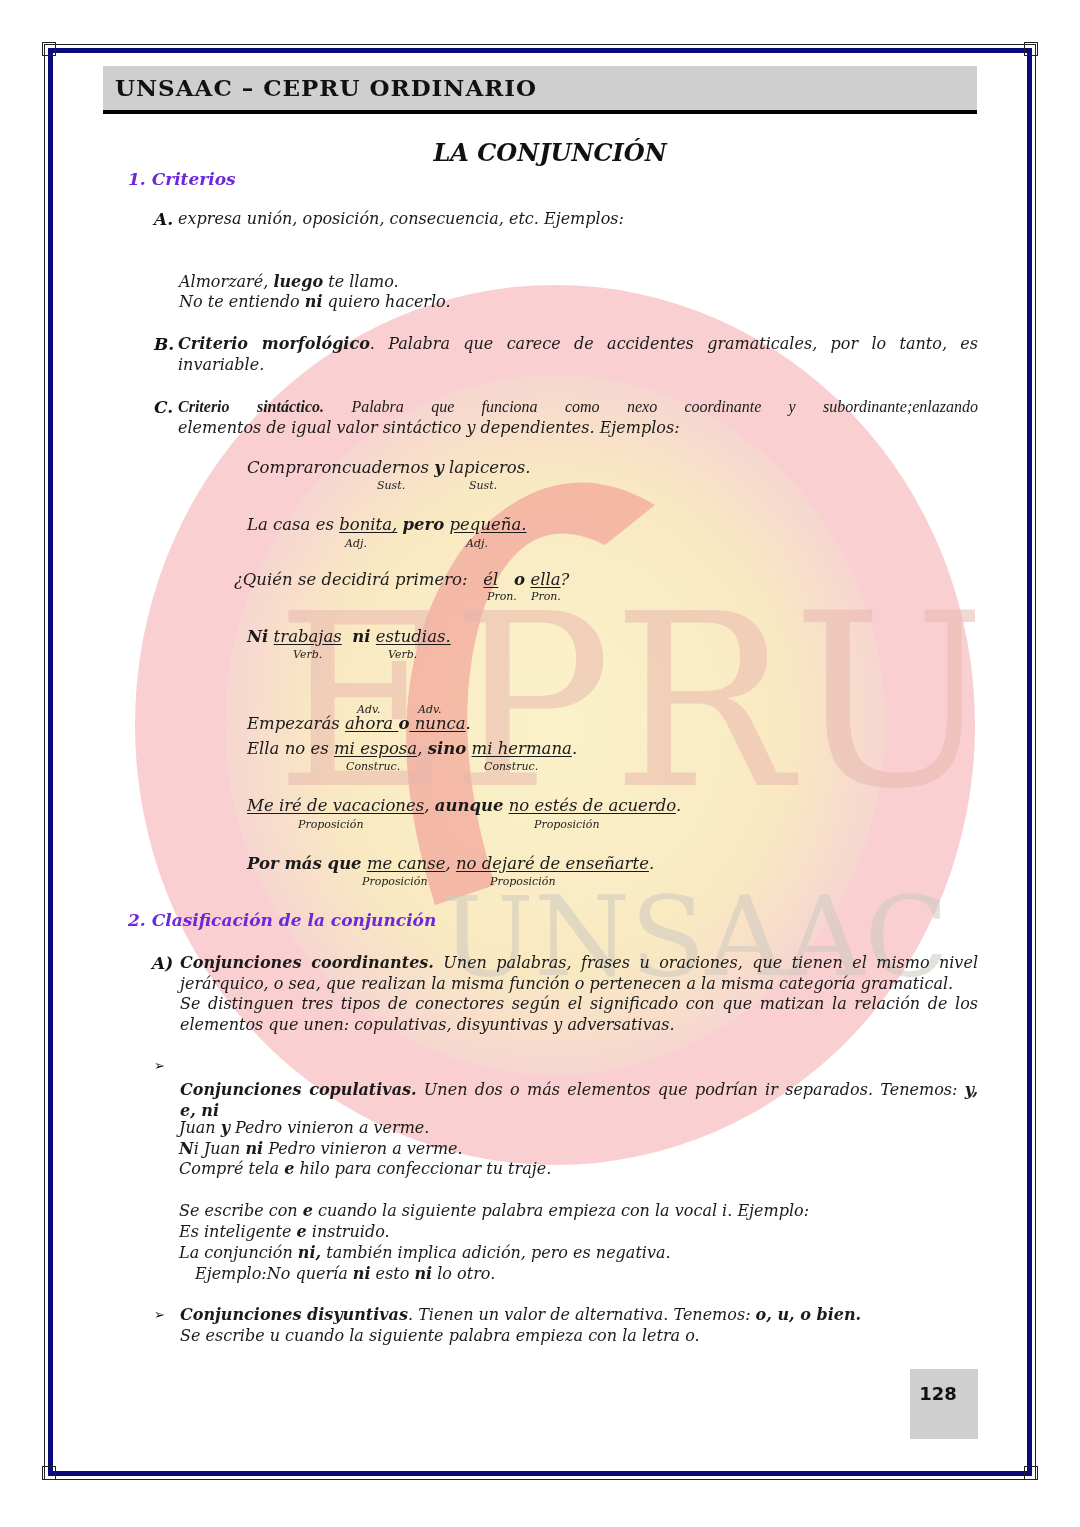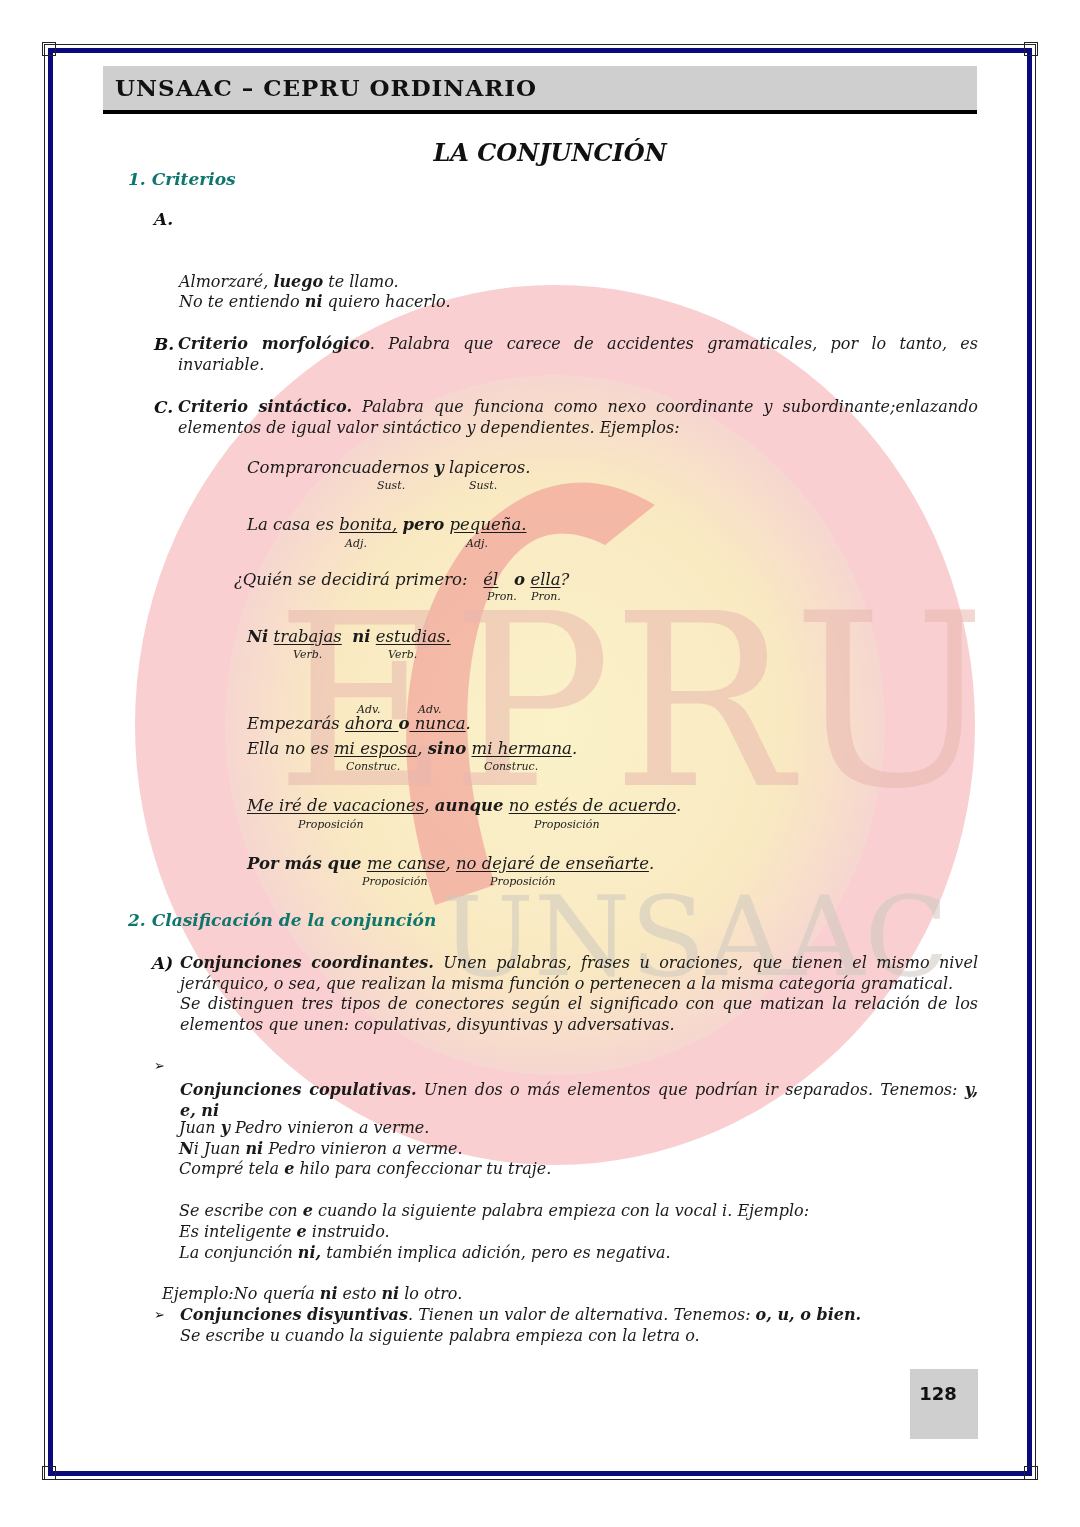--- a/index.html
+++ b/index.html
@@ -19,21 +19,21 @@
   .content { position:absolute; left:0; top:0; width:1080px; height:1527px; z-index:1; }
 
   .header-bar { position:absolute; left:103px; top:66px; width:874px; height:44px; background:#cfcfcf;
                 border-bottom:4px solid #000; }
   .header-title { position:absolute; left:12px; top:8px; font-family:"DejaVu Serif", serif; font-weight:900;
                   font-size:23px; letter-spacing:1px; color:#111; }
 
   .doc-title { position:absolute; left:0; width:1100px; top:138px; text-align:center; font-style:italic;
                font-weight:bold; font-size:24px; color:#111; }
 
-  .h1 { position:absolute; font-style:italic; font-weight:bold; font-size:17px; color:#0f766e; }
+  .h1 { position:absolute; font-style:italic; font-weight:bold; font-size:17px; color:#6d28d9; }
 
   .para { position:absolute; font-style:italic; font-size:16px; line-height:20.5px; color:#1a1a1a; }
   .label { font-weight:bold; font-style:italic; }
   .marker { position:absolute; font-weight:bold; font-style:italic; font-size:17px; color:#111; }
 
   .ex-line { position:absolute; font-style:italic; font-size:16.5px; white-space:nowrap; color:#1a1a1a; }
   .u { text-decoration:underline; text-underline-offset:2px; }
   .b { font-weight:bold; }
   .tag { position:absolute; font-style:italic; font-size:11px; color:#222; white-space:nowrap; }
 
@@ -73,37 +73,38 @@
   <div class="header-bar">
     <div class="header-title">UNSAAC – CEPRU ORDINARIO</div>
   </div>
 
   <div class="doc-title">LA CONJUNCIÓN</div>
 
   <div class="h1" style="left:128px;top:169px;">1. Criterios</div>
 
   <div class="marker" style="left:154px;top:209px;">A.</div>
   <div class="para" style="left:178px;top:209px;width:800px;">
+    <div>expresa unión, oposición, consecuencia, etc. Ejemplos:</div>
   </div>
   <div class="para" style="left:179px;top:272px;">
     <span>Almorzaré, </span><span class="b">luego</span><span> te llamo.</span>
   </div>
   <div class="para" style="left:179px;top:292px;">
     <span>No te entiendo </span><span class="b">ni</span><span> quiero hacerlo.</span>
   </div>
 
   <div class="marker" style="left:154px;top:334px;">B.</div>
   <div class="para" style="left:178px;top:334px;width:800px;">
     <div style="text-align:justify;text-align-last:justify;"><span class="label">Criterio morfológico</span><span>. Palabra que carece de accidentes gramaticales, por lo tanto, es</span></div>
     <div>invariable.</div>
   </div>
 
   <div class="marker" style="left:154px;top:397px;">C.</div>
   <div class="para" style="left:178px;top:397px;width:800px;">
-    <div style="text-align:justify;text-align-last:justify;"><span class="label">Criterio sintáctico.</span><span> Palabra que funciona como nexo coordinante y subordinante;enlazando</span></div>
+    <div style="text-align:justify;text-align-last:justify;font-family:Liberation Serif, serif;"><span class="label">Criterio sintáctico.</span><span> Palabra que funciona como nexo coordinante y subordinante;enlazando</span></div>
     <div>elementos de igual valor sintáctico y dependientes. Ejemplos:</div>
   </div>
 
   <div class="ex-line" style="left:247px;top:458px;">
     <span>Compraron</span><span class="u">​</span><span>cuadernos</span> <span class="b">y</span> <span>lapiceros</span><span>.</span>
   </div>
   <div class="tag" style="left:377px;top:479px;">Sust.</div>
   <div class="tag" style="left:469px;top:479px;">Sust.</div>
 
   <div class="ex-line" style="left:247px;top:515px;">
@@ -176,21 +177,21 @@
 
   <div class="para" style="left:179px;top:1201px;">
     <span>Se escribe con </span><span class="b">e</span><span> cuando la siguiente palabra empieza con la vocal i. Ejemplo:</span>
   </div>
   <div class="para" style="left:179px;top:1222px;">
     <span>Es inteligente </span><span class="b">e</span><span> instruido.</span>
   </div>
   <div class="para" style="left:179px;top:1243px;">
     <span>La conjunción </span><span class="b">ni,</span><span> también implica adición, pero es negativa.</span>
   </div>
-  <div class="para" style="left:162px;top:1264px;margin-top:20px;">
+  <div class="para" style="left:195px;top:1264px;">
     <span>Ejemplo:No quería </span><span class="b">ni</span><span> esto </span><span class="b">ni</span><span> lo otro.</span>
   </div>
 
   <div class="bullet" style="left:154px;top:1307px;">➢</div>
   <div class="para" style="left:180px;top:1305px;width:798px;">
     <div><span class="label">Conjunciones disyuntivas</span><span>. Tienen un valor de alternativa. Tenemos: </span><span class="b">o, u, o bien.</span></div>
     <div>Se escribe u cuando la siguiente palabra empieza con la letra o.</div>
   </div>
 
   <div class="page-box">

